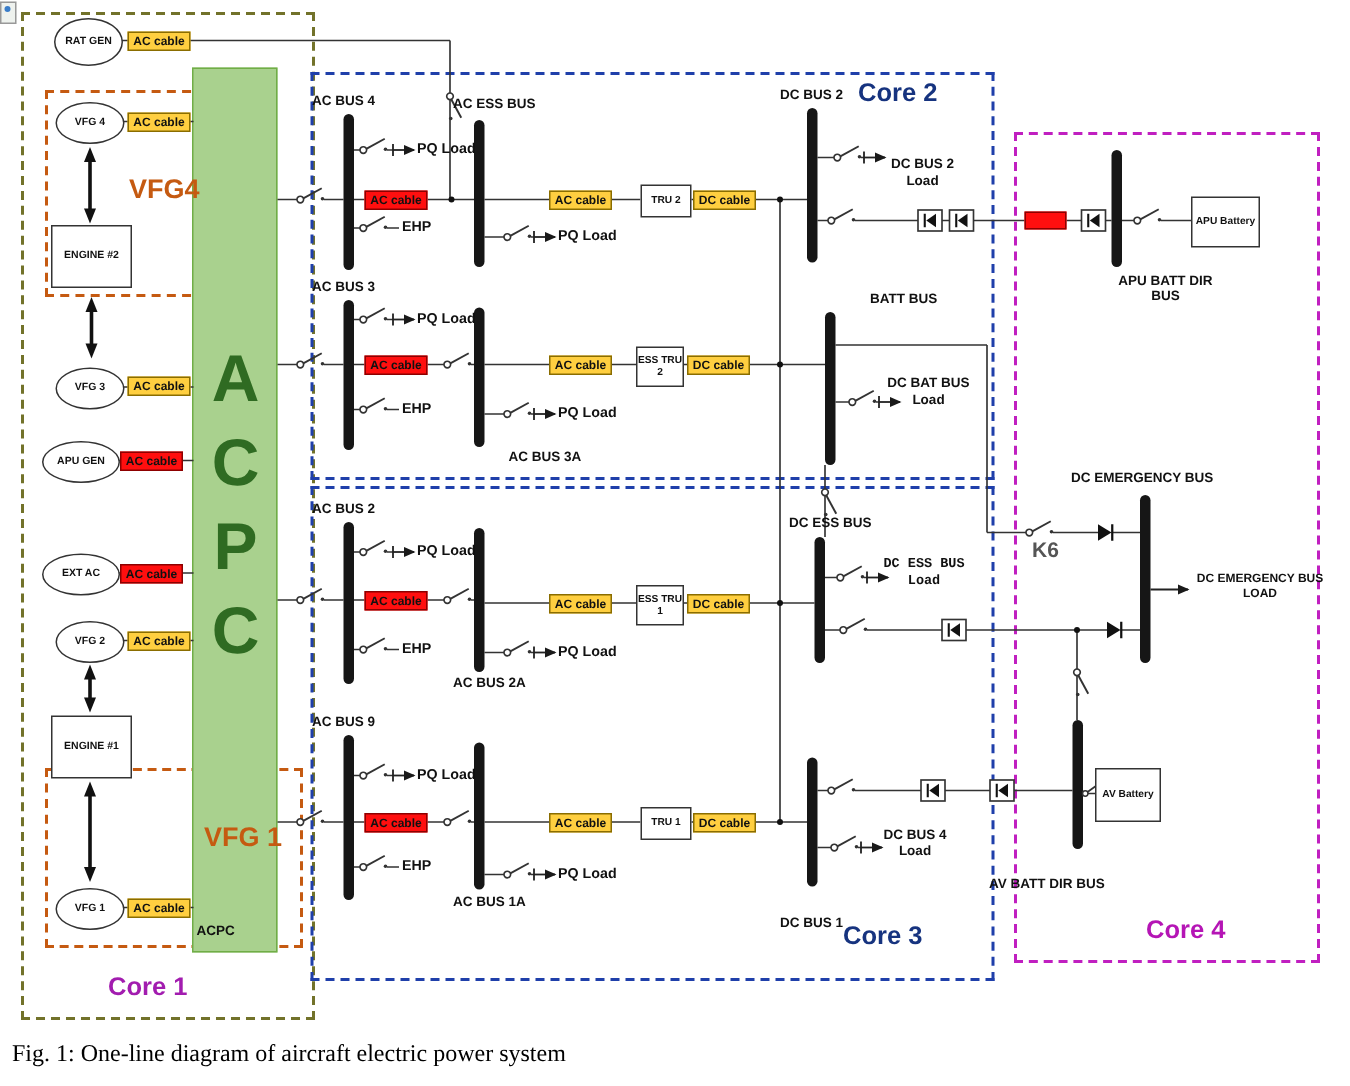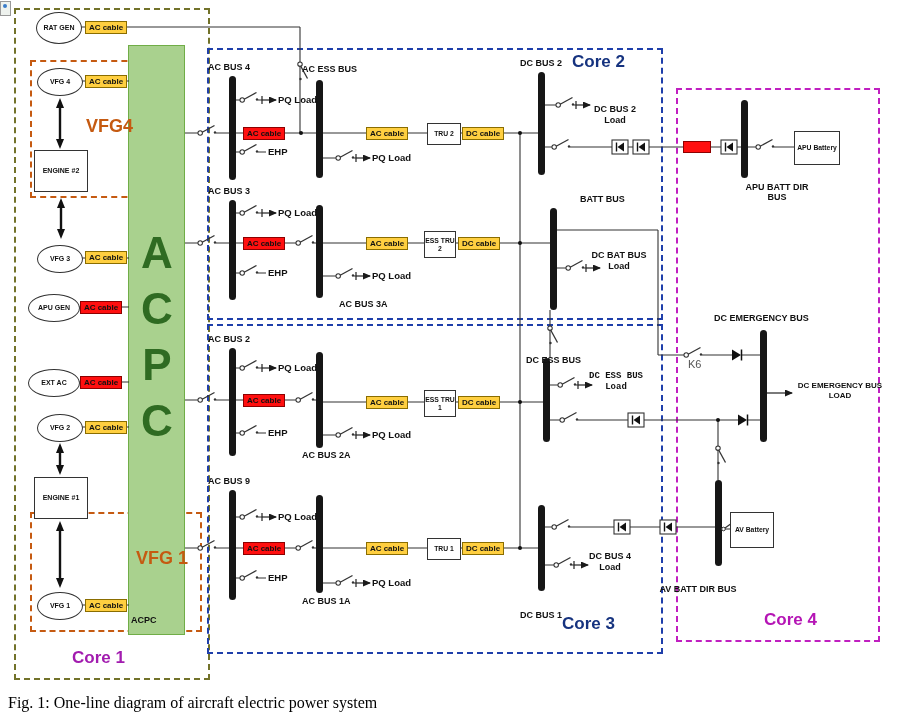--- a/index.html
+++ b/index.html
@@ -20,21 +20,21 @@
   .cable{position:absolute;width:42px;height:13px;background:#ffcf40;border:1px solid #8a6d00;
          font-size:8px;font-weight:bold;text-align:center;line-height:12px;box-sizing:border-box;}
   .cable.red{background:#ff0f0f;border-color:#8d0000;}
   .redseg{position:absolute;background:#ff0f0f;border:1px solid #8d0000;box-sizing:border-box;}
   
   .busname{position:absolute;font-size:9px;font-weight:bold;white-space:nowrap;}
   .busname.center{white-space:normal;text-align:center;}
   .loadname{position:absolute;font-size:9.5px;font-weight:bold;white-space:nowrap;}
   .loadblock{position:absolute;font-size:9px;font-weight:bold;text-align:center;line-height:1.25;}
   .grouplabel{position:absolute;font-size:18px;font-weight:bold;color:#c55a11;}
-  .small-k{position:absolute;font-size:11px;color:#555;font-weight:normal;}
+  .small-k{position:absolute;font-size:14px;color:#555;font-weight:bold;}
   
   #acpc-box{position:absolute;left:128px;top:45px;width:57px;height:590px;background:#a9d18e;
             border:1.5px solid #70ad47;box-sizing:border-box;display:flex;align-items:center;justify-content:center;}
   #acpc-box span{writing-mode:vertical-lr;text-orientation:upright;font-size:44px;font-weight:bold;
             color:#2f6b22;letter-spacing:7px;font-family:"Liberation Sans",sans-serif;}
   .acpc-small{position:absolute;font-size:9px;font-weight:bold;color:#111;}
   
   .note{position:absolute;left:340px;top:8px;width:537px;text-align:right;
         font-family:"Liberation Serif",serif;font-size:14.5px;line-height:1.25;color:#000;}
   .caption{position:absolute;left:8px;top:694px;font-family:"Liberation Serif",serif;font-size:16px;color:#000;}
@@ -272,21 +272,21 @@
 
 <div class="device" style="left:427px;top:123px;width:32px;height:20px;">
       <span>TRU 2</span>
     </div>
 <div class="device" style="left:424px;top:231px;width:30px;height:25px;">
       <span>ESS TRU 2</span>
     </div>
 
 <div class="busname" style="left:208px;top:334px;">AC BUS 2</div>
 <div class="busname" style="left:302px;top:450px;">AC BUS 2A</div>
-<div class="busname" style="left:526px;top:355px;">DC ESS BUS</div>
+<div class="busname" style="left:526px;top:343px;">DC ESS BUS</div>
 <div class="busname" style="left:208px;top:476px;">AC BUS 9</div>
 <div class="busname" style="left:302px;top:596px;">AC BUS 1A</div>
 <div class="busname" style="left:520px;top:592px;margin-top:18px;">DC BUS 1</div>
 
 <div class="loadname" style="left:278px;top:362px;">PQ Load</div>
 <div class="loadname" style="left:268px;top:427px;">EHP</div>
 <div class="loadname" style="left:372px;top:429px;">PQ Load</div>
 <div class="loadname" style="left:278px;top:511px;">PQ Load</div>
 <div class="loadname" style="left:268px;top:572px;">EHP</div>
 <div class="loadname" style="left:372px;top:577px;">PQ Load</div>

